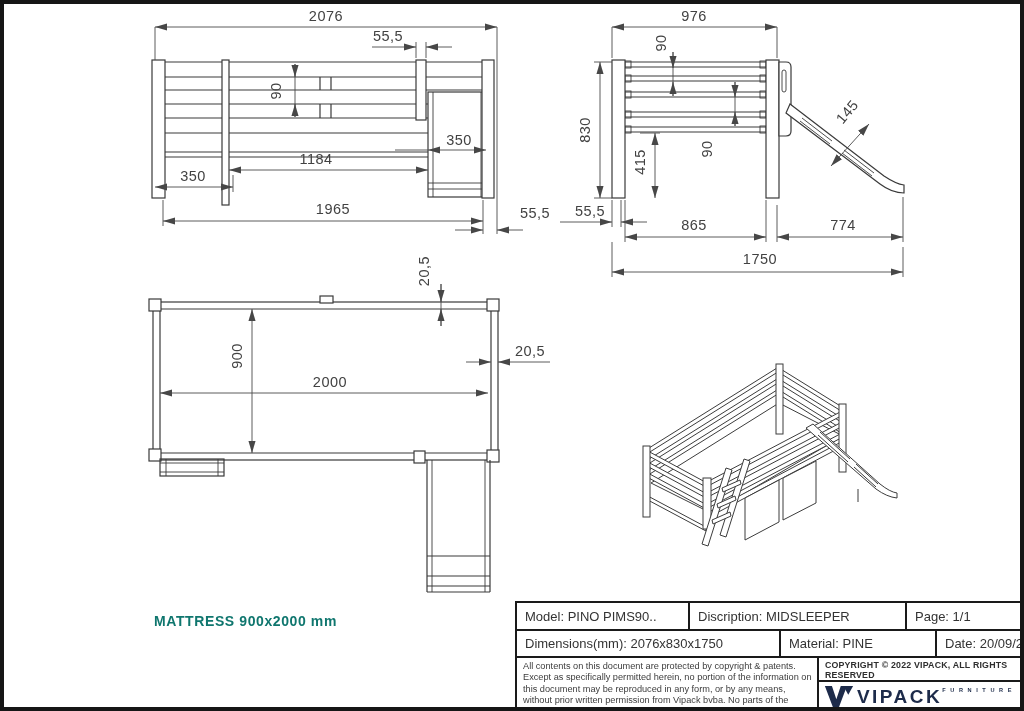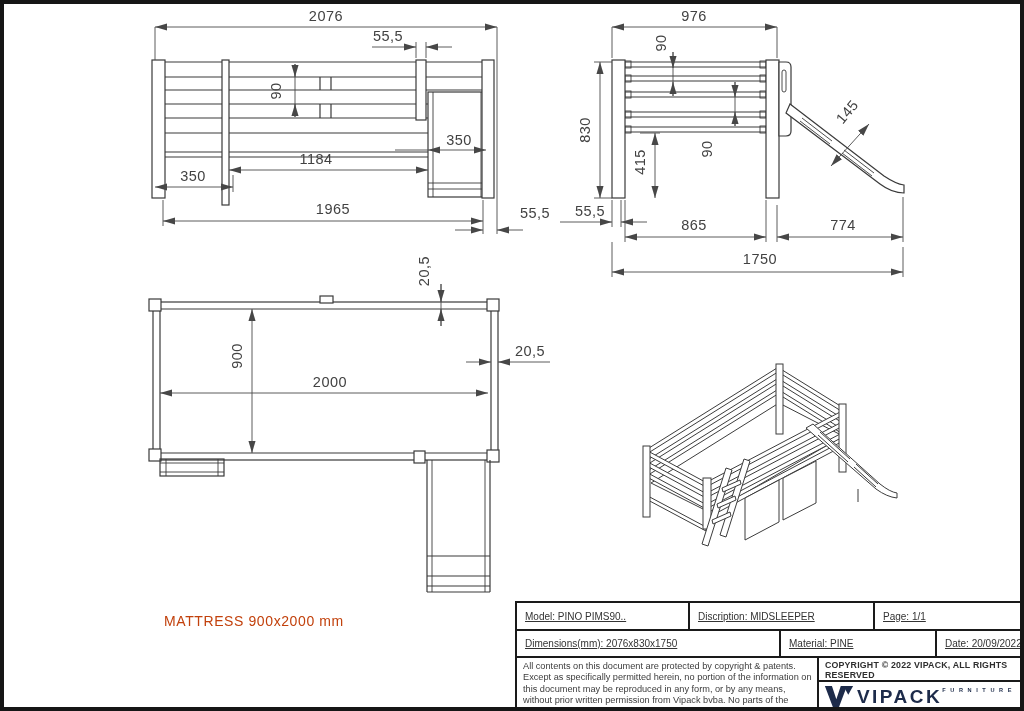--- a/index.html
+++ b/index.html
@@ -2,33 +2,33 @@
 <html><head>
 <meta charset="utf-8">
 <style>
   html,body{margin:0;padding:0;background:#e8e8e8;}
   #sheet{position:relative;width:1024px;height:711px;background:#ffffff;overflow:hidden;
          font-family:"Liberation Sans",sans-serif;}
   #frame{position:absolute;inset:0;border:4px solid #161616;pointer-events:none;z-index:30;}
   #drawing{position:absolute;left:0;top:0;z-index:5;}
   .dimtxt{font-size:14.5px;fill:#424242;letter-spacing:0.5px;}
   
-  #mattress-note{position:absolute;left:164px;top:613px;font-size:14px;color:#c2410c;
-                 letter-spacing:0.6px;z-index:10;}
+  #mattress-note{position:absolute;left:154px;top:613px;font-size:14px;color:#0f766e;
+                 letter-spacing:0.6px;z-index:10;font-weight:bold;}
   
   #titleblock{position:absolute;left:515px;top:601px;width:505px;height:106px;
               border:2px solid #1a1a1a;border-right:none;border-bottom:none;background:#fff;
               z-index:25;box-sizing:border-box;color:#333;}
   .tb-row{display:flex;box-sizing:border-box;}
   .tb-cell{box-sizing:border-box;border-right:2px solid #1a1a1a;border-bottom:2px solid #1a1a1a;
-           padding:0 0 0 8px;display:flex;align-items:center;font-size:10px;white-space:nowrap;
-           overflow:hidden;text-decoration:underline;}
+           padding:0 0 0 8px;display:flex;align-items:center;font-size:13px;white-space:nowrap;
+           overflow:hidden;}
   .tb-cell:last-child{border-right:none;}
   .r1{height:28px;} .r2{height:27px;}
-  .c-model{width:173px;} .c-desc{width:185px;} .c-page{flex:1;}
+  .c-model{width:173px;} .c-desc{width:217px;} .c-page{flex:1;}
   .c-dims{width:264px;} .c-mat{width:156px;text-align:right;} .c-date{flex:1;}
   #legal-cell{width:390px;box-sizing:border-box;border-right:2px solid #1a1a1a;
               padding:3px 5px 0 6px;font-size:9.2px;line-height:11.4px;color:#3c3c3c;}
   #tb-right{flex:1;display:flex;flex-direction:column;}
   #copyright-cell{box-sizing:border-box;border-bottom:2px solid #1a1a1a;height:26px;
                   padding:2px 4px 0 6px;font-size:8.8px;font-weight:bold;line-height:10px;
                   color:#2e2e2e;letter-spacing:0.2px;}
   #logo-cell{flex:1;display:flex;align-items:center;justify-content:flex-start;
              padding:2px 4px 2px 5px;gap:3px;}
   #brand-text-wrap{display:flex;flex-direction:row;align-items:flex-start;line-height:1;}

